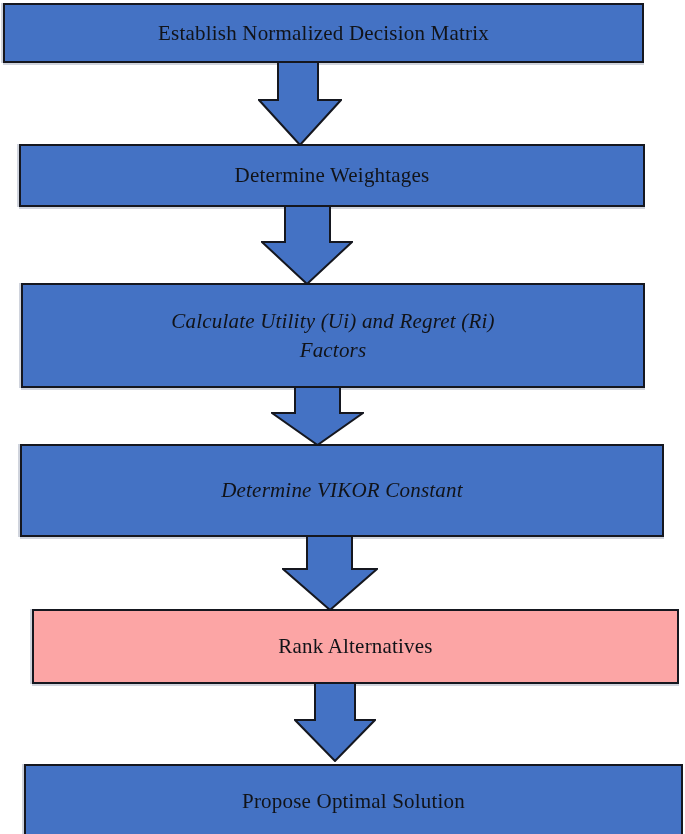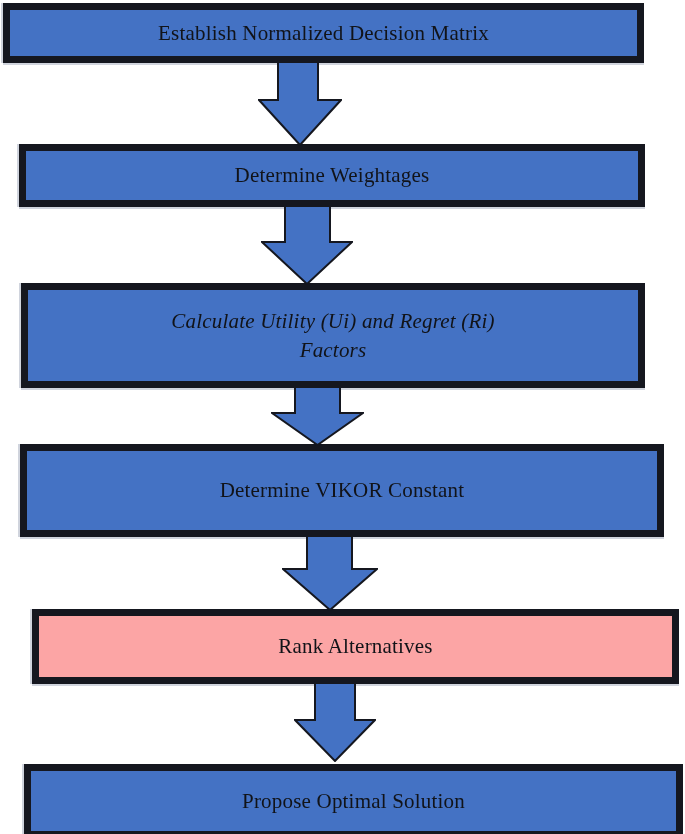--- a/index.html
+++ b/index.html
@@ -13,21 +13,21 @@
     width: 685px;
     height: 834px;
     background: #ffffff;
     overflow: hidden;
     font-family: "Liberation Serif", "DejaVu Serif", serif;
   }
   .node {
     position: absolute;
     box-sizing: border-box;
     background: #4472C4;
-    border: 7px solid #14532d;
+    border: 2px solid #14532d;
     display: flex;
     align-items: center;
     justify-content: center;
     text-align: center;
     color: #111318;
     font-size: 21px;
     line-height: 1.35;
     letter-spacing: 0.2px;
     padding: 0 10px;
     box-shadow: -2px 0 0 rgba(200,205,215,0.85),
@@ -55,21 +55,21 @@
 
   <div class="node" style="left: 19px; top: 144px; width: 626px; height: 63px; background: rgb(68, 114, 196); border-color: rgb(21, 23, 31); color: rgb(17, 19, 24);">
     <span class="label">Determine Weightages</span>
   </div>
 
   <div class="node" style="left: 21px; top: 283px; width: 624px; height: 105px; background: rgb(68, 114, 196); border-color: rgb(21, 23, 31); color: rgb(17, 19, 24); font-style: italic;">
     <span class="label">Calculate Utility (Ui) and Regret (Ri)
 Factors</span>
   </div>
 
-  <div class="node" style="left: 20px; top: 444px; width: 644px; height: 93px; background: rgb(68, 114, 196); border-color: rgb(21, 23, 31); color: rgb(17, 19, 24);">
+  <div class="node" style="left: 20px; top: 444px; width: 644px; height: 93px; background: rgb(68, 114, 196); border-color: rgb(21, 23, 31); color: rgb(17, 19, 24); font-style: italic;">
     <span class="label">Determine VIKOR Constant</span>
   </div>
 
   <div class="node" style="left: 32px; top: 609px; width: 647px; height: 75px; background: #fca5a5; border-color: rgb(21, 23, 31); color: rgb(17, 19, 24);">
     <span class="label">Rank Alternatives</span>
   </div>
 
   <div class="node" style="left: 24px; top: 764px; width: 659px; height: 74px; background: rgb(68, 114, 196); border-color: rgb(21, 23, 31); color: rgb(17, 19, 24);">
     <span class="label">Propose Optimal Solution</span>
   </div>

